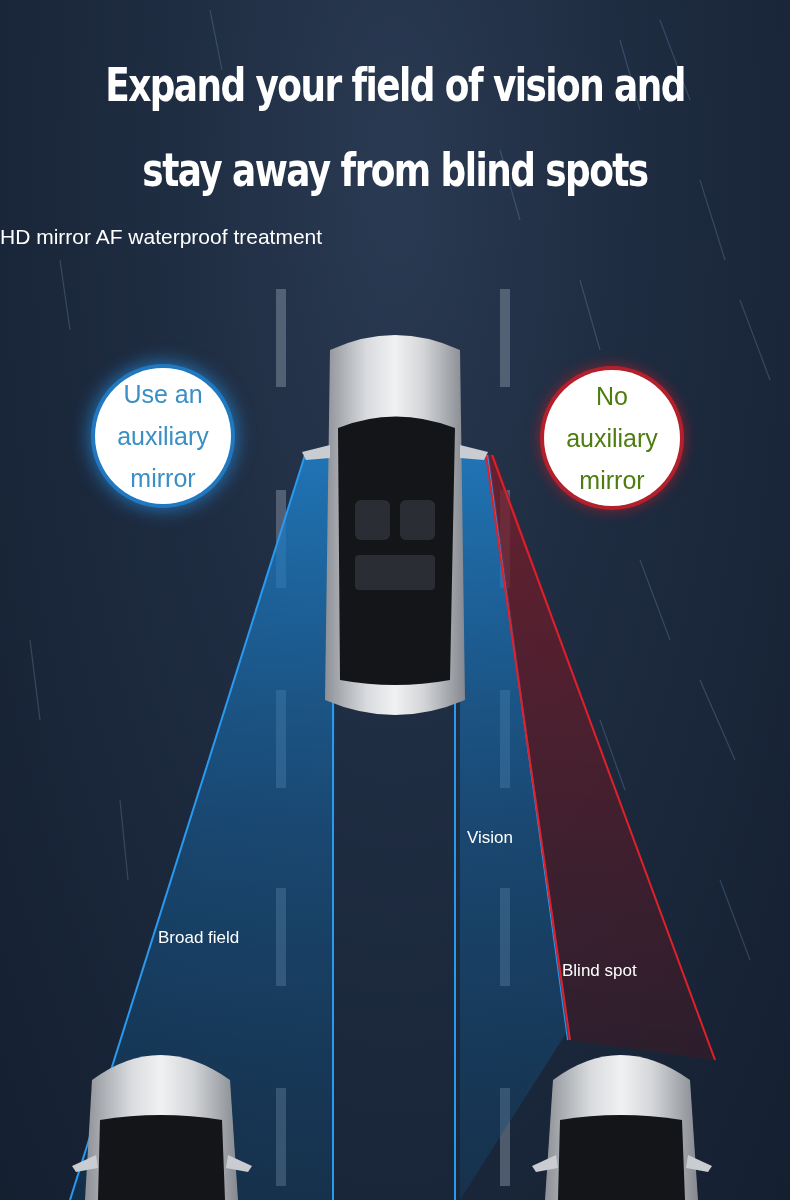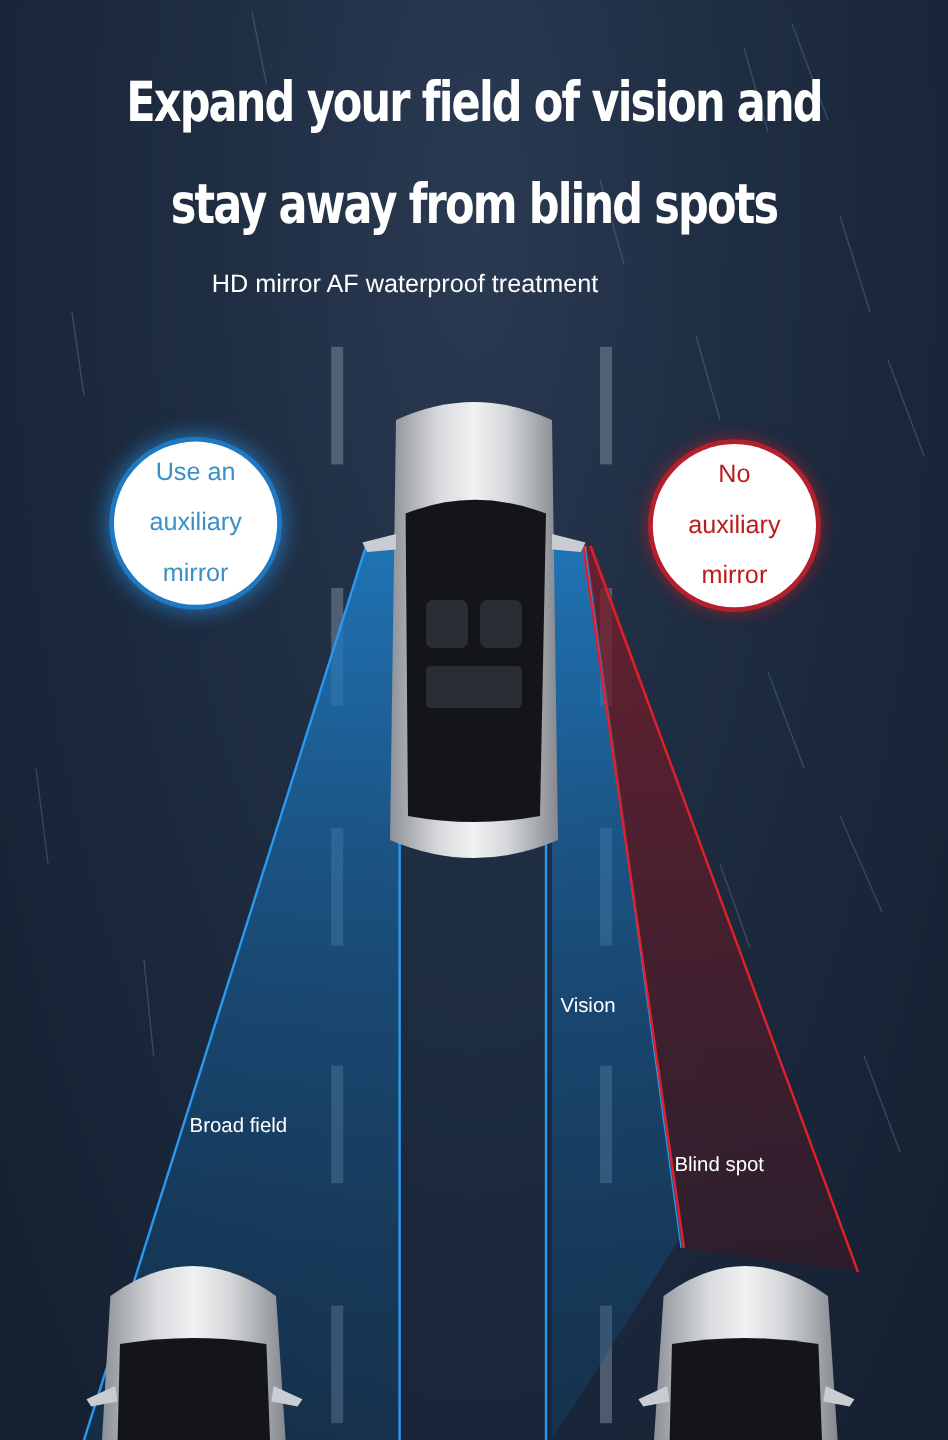--- a/index.html
+++ b/index.html
@@ -5,27 +5,27 @@
   html, body { margin:0; padding:0; }
   body { width:790px; height:1200px; overflow:hidden; background:#1c2a3e; font-family:"Liberation Sans", sans-serif; }
   .stage { position:relative; width:790px; height:1200px; overflow:hidden;
     background: radial-gradient(ellipse at 50% 15%, #2a3a52 0%, #1f2d42 40%, #141f30 100%); text-decoration: underline; }
   .rain { position:absolute; inset:0; }
   .title { position:absolute; left:0; width:790px; text-align:center; color:#fff;
     font-family:"DejaVu Sans", sans-serif; font-weight:bold; font-size:46px; letter-spacing:-2px;
     transform:scaleX(0.78); transform-origin:center; }
   .t1 { top:58px; }
   .t2 { top:143px; }
-  .subtitle { position:absolute; top:225px; left:0; width:675px; text-align:center; color:#fff; font-size:21px; }
+  .subtitle { position:absolute; top:225px; left:0; width:675px; color:#fff; font-size:21px; }
   .scene { position:absolute; inset:0; }
   .bubble { position:absolute; width:136px; height:136px; border-radius:50%; background:#fff;
     display:flex; flex-direction:column; justify-content:center; align-items:center; text-align:center;
-    font-size:21px; line-height:42px; }
+    font-size:25px; line-height:42px; }
   .bubble.blue { left:95px; top:368px; color:#3a8fc4; box-shadow:0 0 0 4px #1f78c0, 0 0 18px 6px rgba(40,140,220,0.7); }
-  .bubble.red { left:544px; top:370px; color:#b91c1c; box-shadow:0 0 0 4px #b3202c, 0 0 14px 4px rgba(200,30,40,0.6); }
+  .bubble.red { left:544px; top:370px; color:#4d7c0f; box-shadow:0 0 0 4px #b3202c, 0 0 14px 4px rgba(200,30,40,0.6); }
   .label { position:absolute; color:#fff; font-size:17px; }
 </style>
 </head>
 <body>
 
 <div class="stage">
 
   <svg class="rain" width="790" height="1200" viewBox="0 0 790 1200">
     <g stroke="#6b84a6" stroke-width="1.2" opacity="0.35">
       <line x1="210" y1="10" x2="222" y2="70"></line>

